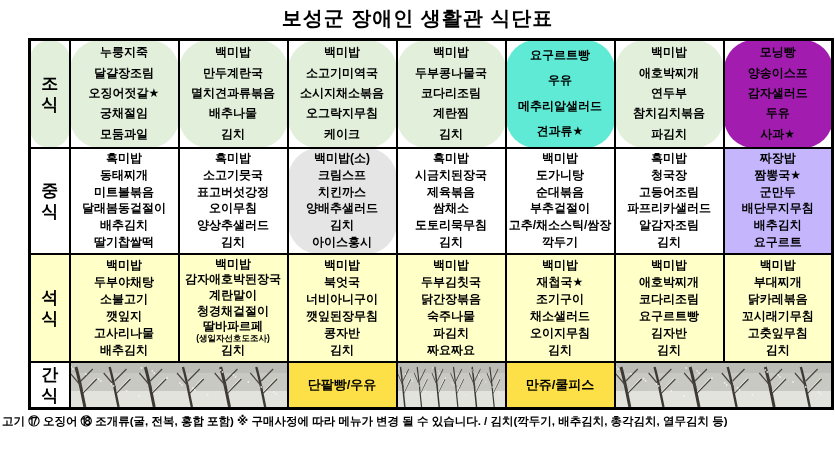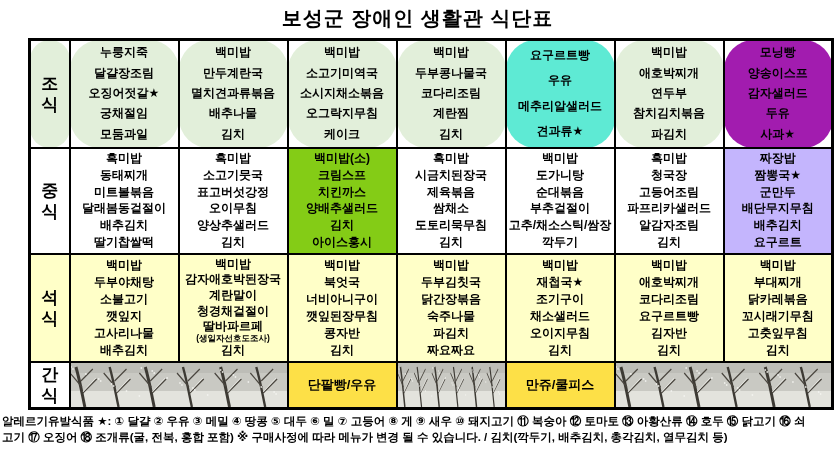--- a/index.html
+++ b/index.html
@@ -129,21 +129,21 @@
           <td class="meal" style="background: rgb(255, 255, 255);">
             <div class="items">
               <div class="item">흑미밥</div>
               <div class="item">소고기뭇국</div>
               <div class="item">표고버섯강정</div>
               <div class="item">오이무침</div>
               <div class="item">양상추샐러드</div>
               <div class="item">김치</div>
             </div>
           </td>
-          <td class="meal" style="background: #84cc16;">
+          <td class="meal" style="background: #e5e5e5; border-radius: 31px;">
             <div class="items">
               <div class="item">백미밥(소)</div>
               <div class="item">크림스프</div>
               <div class="item">치킨까스</div>
               <div class="item">양배추샐러드</div>
               <div class="item">김치</div>
               <div class="item">아이스홍시</div>
             </div>
           </td>
           <td class="meal" style="background: rgb(255, 255, 255);">
@@ -417,16 +417,15 @@
               <circle cx="71" cy="5" r="0.9" fill="#f5f5f1" opacity="0.85"></circle>
               <circle cx="112" cy="22" r="0.9" fill="#f5f5f1" opacity="0.85"></circle>
               <circle cx="153" cy="9" r="0.9" fill="#f5f5f1" opacity="0.85"></circle>
             </svg>
           </td>
         </tr>
       </tbody>
   </table>
 
   <div class="footer">
-    <div>알레르기유발식품 ★: ① 달걀 ② 우유 ③ 메밀 ④ 땅콩 ⑤ 대두 ⑥ 밀 ⑦ 고등어 ⑧ 게 ⑨ 새우 ⑩ 돼지고기 ⑪ 복숭아 ⑫ 토마토 ⑬ 아황산류 ⑭ 호두 ⑮ 닭고기 ⑯ 쇠</div>
     <div>고기 ⑰ 오징어 ⑱ 조개류(굴, 전복, 홍합 포함) ※ 구매사정에 따라 메뉴가 변경 될 수 있습니다.  / 김치(깍두기, 배추김치, 총각김치, 열무김치 등)</div>
   </div>
 </div>
 
 </body></html>

